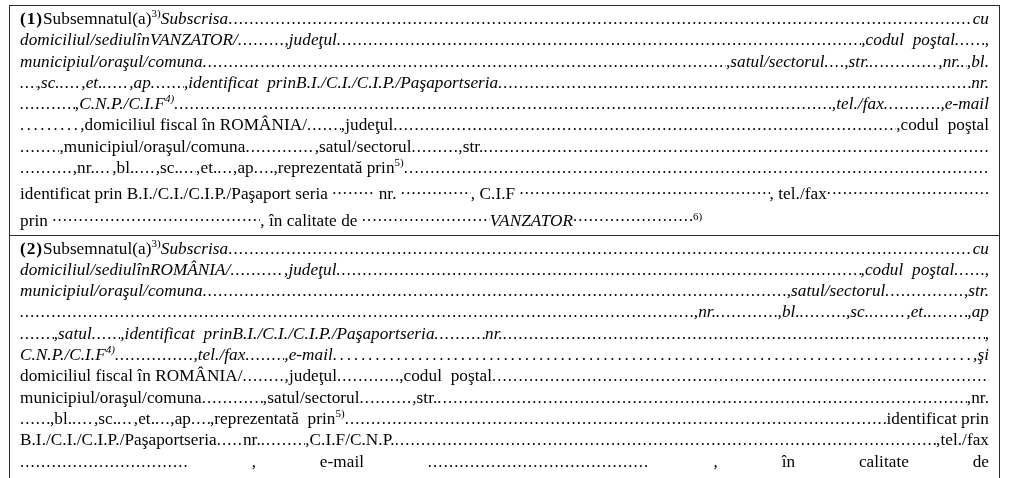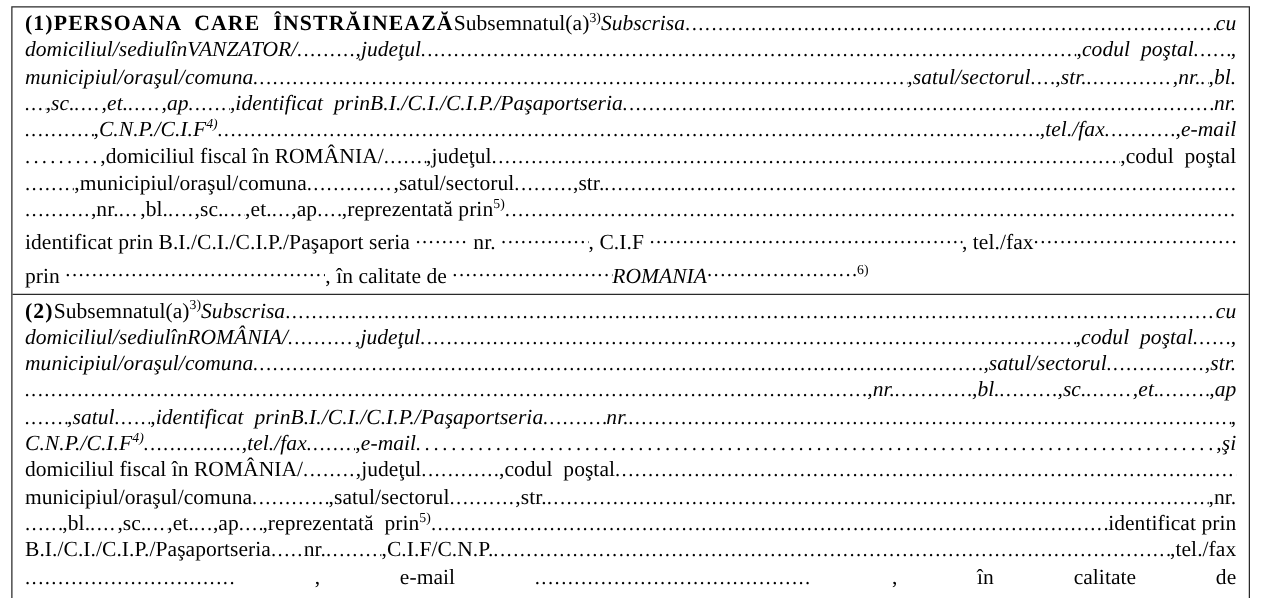--- a/index.html
+++ b/index.html
@@ -79,21 +79,20 @@
 </style>
 </head>
 <body>
 
 <div id="form-table">
 
   <div class="section sec-one">
 
     <div class="ln j">
       <span class="hdr">(1)</span>
-      <span class="hdr">PERSOANA  CARE  ÎNSTRĂINEAZĂ</span>
       <span><span>Subsemnatul(a)</span><sup>3)</sup><span class="it">Subscrisa</span></span>
       <span class="dots flex"></span>
       <span class="it">cu</span>
     </div>
 
     <div class="ln j it">
       <span>domiciliul/sediul</span>
       <span>în</span>
       <span>VANZATOR/</span>
       <span class="dots" style="width:132px"></span>
@@ -209,21 +208,21 @@
       <span class="dots" style="width:70px"></span><span>,</span>
       <span>C.I.F</span>
       <span class="dots" style="width:250px"></span><span>,</span>
       <span>tel./fax</span><span class="dots" style="width:186px"></span>
     </div>
 
     <div class="ln up">
       <span>prin </span>
       <span class="dots" style="width:208px"></span><span>,</span>
       <span>în calitate de</span>
-      <span class="dots" style="width:128px"></span><span class="it">ROMANIA</span><span class="dots" style="width:120px"></span><sup>6)</sup>
+      <span class="dots" style="width:128px"></span><span class="it">VANZATOR</span><span class="dots" style="width:120px"></span><sup>6)</sup>
     </div>
 
   </div>
 
   <div class="section sec-two">
 
     <div class="ln j">
       <span class="hdr">(2)</span>
       <span><span>Subsemnatul(a)</span><sup>3)</sup><span class="it">Subscrisa</span></span>
       <span class="dots flex"></span>

